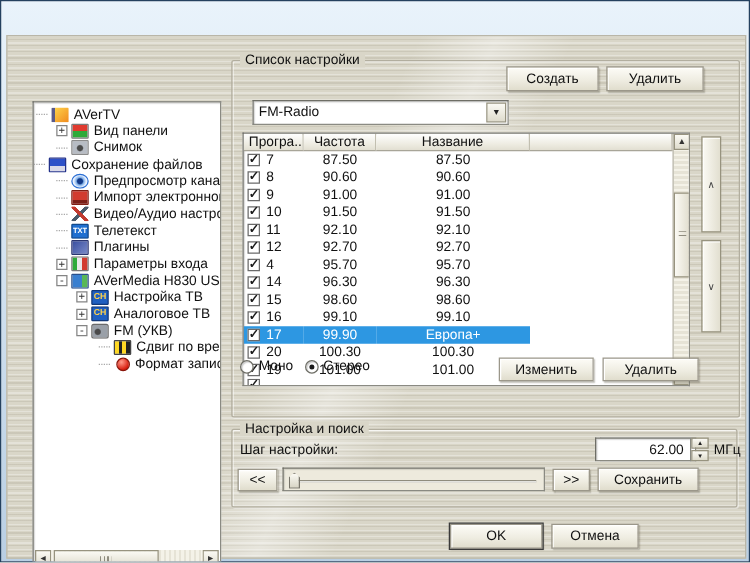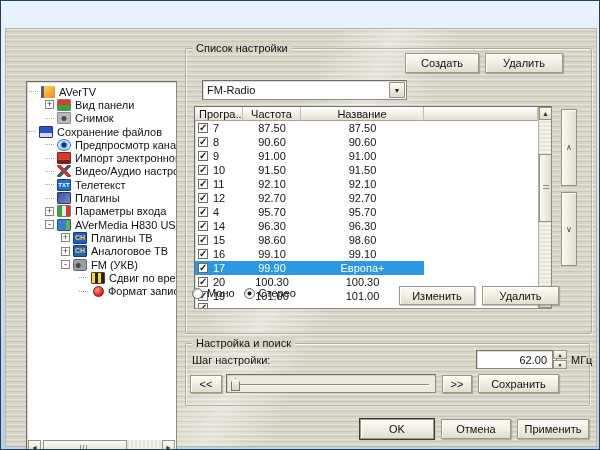--- a/index.html
+++ b/index.html
@@ -184,21 +184,21 @@
             <span class="tree-label">Параметры входа</span>
           </div>
           <div class="tree-item" style="padding-left: 18px;">
             <span class="expander">-</span>
             <span class="ticon device-icon"></span>
             <span class="tree-label">AVerMedia H830 USB Hybri</span>
           </div>
           <div class="tree-item" style="padding-left: 34px;">
             <span class="expander">+</span>
             <span class="ticon digital-tv-icon">CH</span>
-            <span class="tree-label">Плагины ТВ</span>
+            <span class="tree-label">Настройка ТВ</span>
           </div>
           <div class="tree-item" style="padding-left: 34px;">
             <span class="expander">+</span>
             <span class="ticon analog-tv-icon">CH</span>
             <span class="tree-label">Аналоговое ТВ</span>
           </div>
           <div class="tree-item" style="padding-left: 34px;">
             <span class="expander">-</span>
             <span class="ticon fm-radio-icon"></span>
             <span class="tree-label">FM (УКВ)</span>
@@ -413,15 +413,14 @@
     <div class="btn" style="left:184px;top:346px;width:32px;height:18px;">&lt;&lt;</div>
     <div class="slider-panel" style="left:220px;top:345px;">
       <div class="slider-track"></div>
       <div class="slider-thumb"></div>
     </div>
     <div class="btn" style="left:436px;top:346px;width:30px;height:18px;">&gt;&gt;</div>
     <div class="btn" style="left:472px;top:345px;width:81px;height:19px;">Сохранить</div>
 
     <div class="btn default" style="left:354px;top:390px;width:74px;height:20px;">OK</div>
     <div class="btn" style="left:435px;top:390px;width:70px;height:20px;">Отмена</div>
-    <div class="btn" style="left:511px;top:390px;width:72px;height:20px;">Применить</div>
   </div>
 </div>
 
 </body></html>

